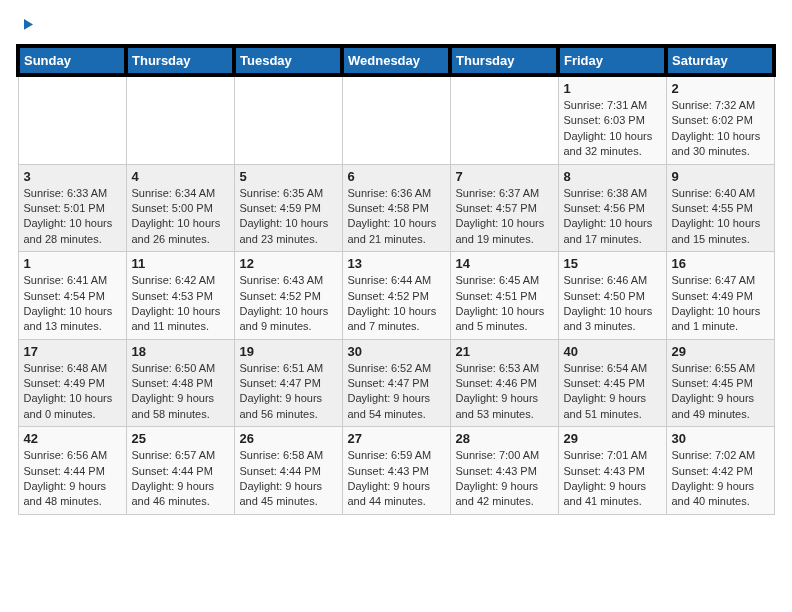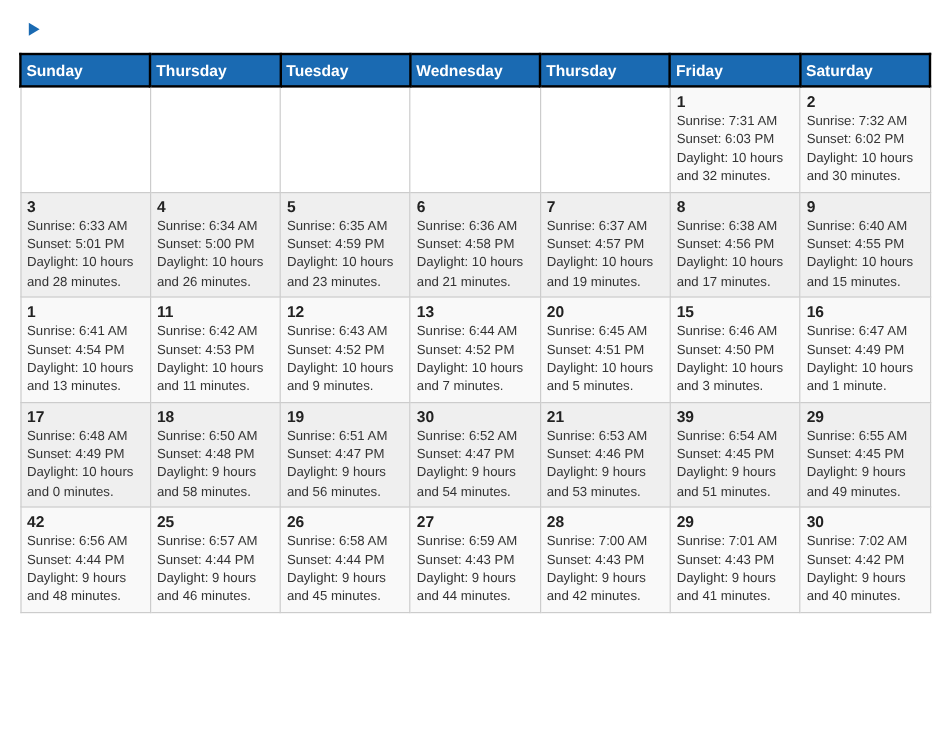--- a/index.html
+++ b/index.html
@@ -59,21 +59,21 @@
       border-collapse: collapse;
       font-size: 11px;
     }
     .calendar thead th {
       background: #1a6ab2;
       color: #fff;
       padding: 5px 4px;
       text-align: left;
       font-size: 13px;
       font-weight: bold;
-      border: 2px solid #000000;
+      border: 4px solid #000000;
     }
     .calendar tbody td {
       border: 1px solid #ccc;
       vertical-align: top;
       padding: 4px 5px;
       width: calc(100% / 7);
       min-height: 80px;
       background: #fff;
     }
     .calendar tbody tr:nth-child(odd) td {
@@ -188,21 +188,21 @@
           </td>
           <td>
             <span class="day-num">12</span>
             <div class="day-info">Sunrise: 6:43 AM<br>Sunset: 4:52 PM<br>Daylight: 10 hours<br>and 9 minutes.</div>
           </td>
           <td>
             <span class="day-num">13</span>
             <div class="day-info">Sunrise: 6:44 AM<br>Sunset: 4:52 PM<br>Daylight: 10 hours<br>and 7 minutes.</div>
           </td>
           <td>
-            <span class="day-num">20</span>
+            <span class="day-num">14</span>
             <div class="day-info">Sunrise: 6:45 AM<br>Sunset: 4:51 PM<br>Daylight: 10 hours<br>and 5 minutes.</div>
           </td>
           <td>
             <span class="day-num">15</span>
             <div class="day-info">Sunrise: 6:46 AM<br>Sunset: 4:50 PM<br>Daylight: 10 hours<br>and 3 minutes.</div>
           </td>
           <td>
             <span class="day-num">16</span>
             <div class="day-info">Sunrise: 6:47 AM<br>Sunset: 4:49 PM<br>Daylight: 10 hours<br>and 1 minute.</div>
           </td>
@@ -222,21 +222,21 @@
           </td>
           <td>
             <span class="day-num">30</span>
             <div class="day-info">Sunrise: 6:52 AM<br>Sunset: 4:47 PM<br>Daylight: 9 hours<br>and 54 minutes.</div>
           </td>
           <td>
             <span class="day-num">21</span>
             <div class="day-info">Sunrise: 6:53 AM<br>Sunset: 4:46 PM<br>Daylight: 9 hours<br>and 53 minutes.</div>
           </td>
           <td>
-            <span class="day-num">39</span>
+            <span class="day-num">40</span>
             <div class="day-info">Sunrise: 6:54 AM<br>Sunset: 4:45 PM<br>Daylight: 9 hours<br>and 51 minutes.</div>
           </td>
           <td>
             <span class="day-num">29</span>
             <div class="day-info">Sunrise: 6:55 AM<br>Sunset: 4:45 PM<br>Daylight: 9 hours<br>and 49 minutes.</div>
           </td>
         </tr>
         <tr>
           <td>
             <span class="day-num">42</span>

